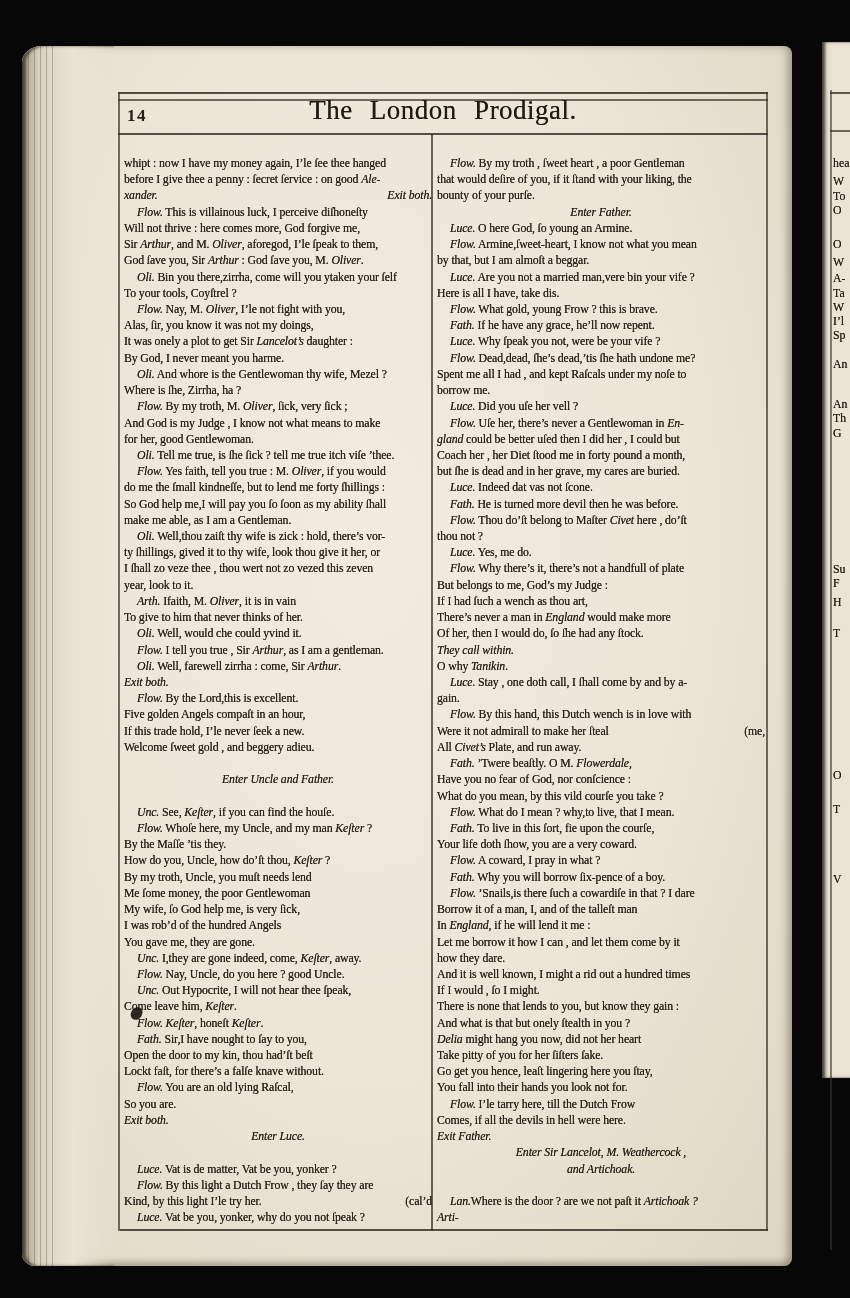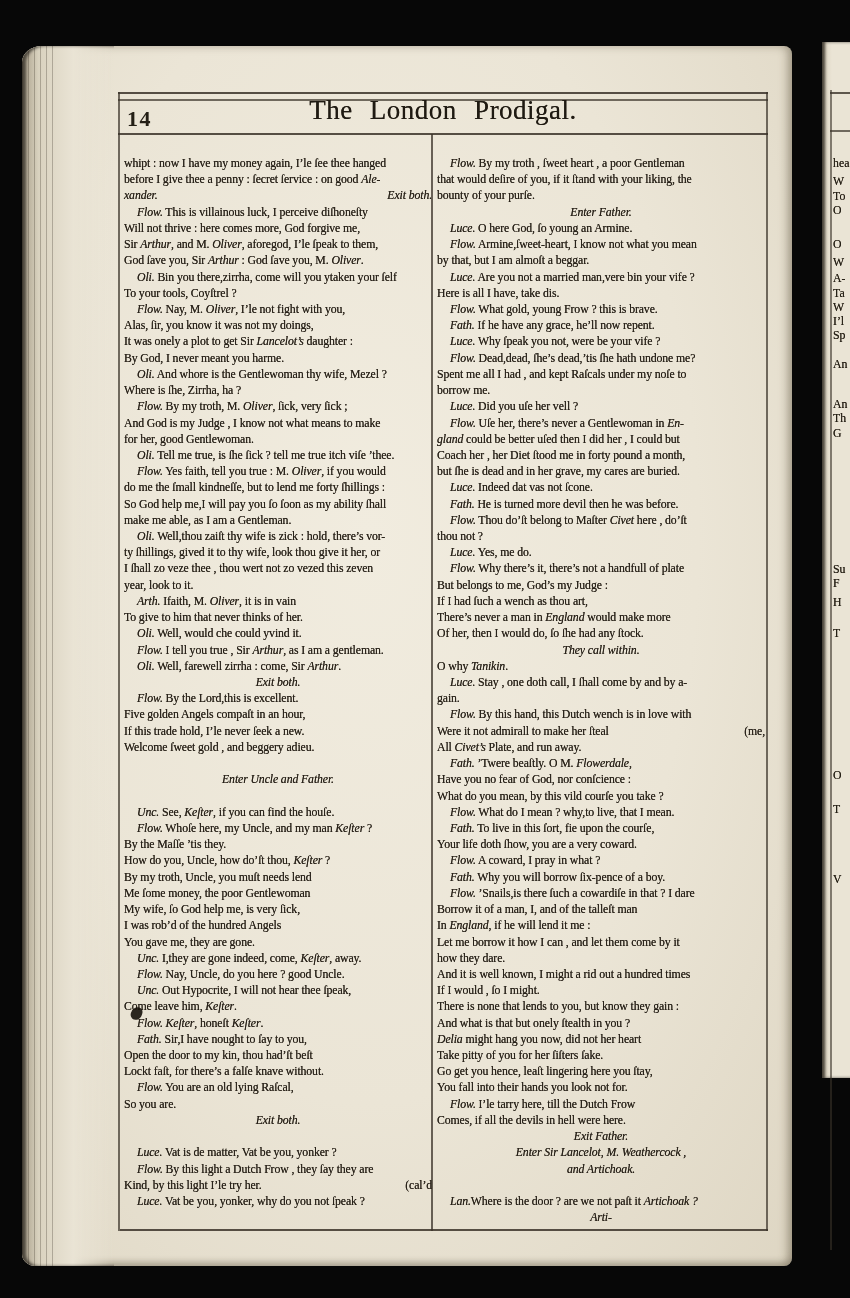--- a/index.html
+++ b/index.html
@@ -33,35 +33,35 @@
   .r-right {left:766px;top:92px; width:1.5px;height:1139px;opacity:.7;}
   .r-mid   {left:431px;top:134px;width:1.5px;height:1097px;opacity:.75;}
   
   .title{
     position:absolute;left:118px;top:95px;width:650px;height:36px;
     text-align:center;font-size:27px;font-weight:500;
     word-spacing:10px;color:#1f1a12;letter-spacing:.5px;
     text-shadow:0 0 .6px rgba(30,24,15,.8);
   }
   .pageno{
-    position:absolute;left:127px;top:106px;font-size:22px;color:#241f16;
+    position:absolute;left:127px;top:106px;font-size:17px;color:#241f16;
     letter-spacing:1.5px;font-weight:600;
   }
   
   .col{position:absolute;top:139px;z-index:2;color:#28221a;margin-top:16px;}
   .col-left {left:124px;width:308px;}
   .col-right{left:437px;width:328px;}
   .ln{
     height:16.22px;line-height:16.22px;font-size:11.8px;
     letter-spacing:-0.12px;white-space:nowrap;
     text-shadow:0 0 .5px rgba(40,32,20,.85);
   }
   .ln.i{padding-left:13px;}
   .ln.c{text-align:center;}
-  .ln.r{text-align:center;}
+  .ln.r{text-align:left;}
   .ln.s{position:relative;}
   .ln .rt{position:absolute;right:0;top:0;}
   .ln i{font-style:italic;}
   .blot{
     position:absolute;left:131px;top:1007px;width:11px;height:13px;z-index:3;
     background:#17120b;border-radius:60% 40% 55% 45%;transform:rotate(18deg);
     opacity:.9;
   }
   
   .sliver{
@@ -149,20 +149,21 @@
     <div class="ln i"><i>Flow.</i>  Nay, Uncle, do you here ?  good Uncle.</div>
     <div class="ln i"><i>Unc.</i>  Out Hypocrite, I will not hear thee ſpeak,</div>
     <div class="ln n">Come leave him, <i>Keſter</i>.</div>
     <div class="ln i"><i>Flow.</i>  <i>Keſter</i>, honeſt <i>Keſter</i>.</div>
     <div class="ln i"><i>Fath.</i>  Sir,I have nought to ſay to you,</div>
     <div class="ln n">Open the door to my kin, thou had’ſt beſt</div>
     <div class="ln n">Lockt faſt, for there’s a falſe knave without.</div>
     <div class="ln i"><i>Flow.</i>  You are an old lying Raſcal,</div>
     <div class="ln n">So you are.</div>
     <div class="ln r"><i>Exit both.</i></div>
+    <div class="ln c"><i>Enter Luce.</i></div>
     <div class="ln b"></div>
     <div class="ln i"><i>Luce.</i>  Vat is de matter, Vat be you, yonker ?</div>
     <div class="ln i"><i>Flow.</i>  By this light a Dutch Frow ,  they ſay they are</div>
     <div class="ln s">Kind, by this light I’le try her.<span class="rt">(cal’d</span></div>
     <div class="ln i"><i>Luce.</i>  Vat be you, yonker, why do you not ſpeak ?</div>
   </div>
 <div class="col col-right">
     <div class="ln i"><i>Flow.</i>  By my troth ,  ſweet heart ,  a poor Gentleman</div>
     <div class="ln n">that would deſire of you, if it ſtand with your liking, the</div>
     <div class="ln n">bounty of your purſe.</div>

